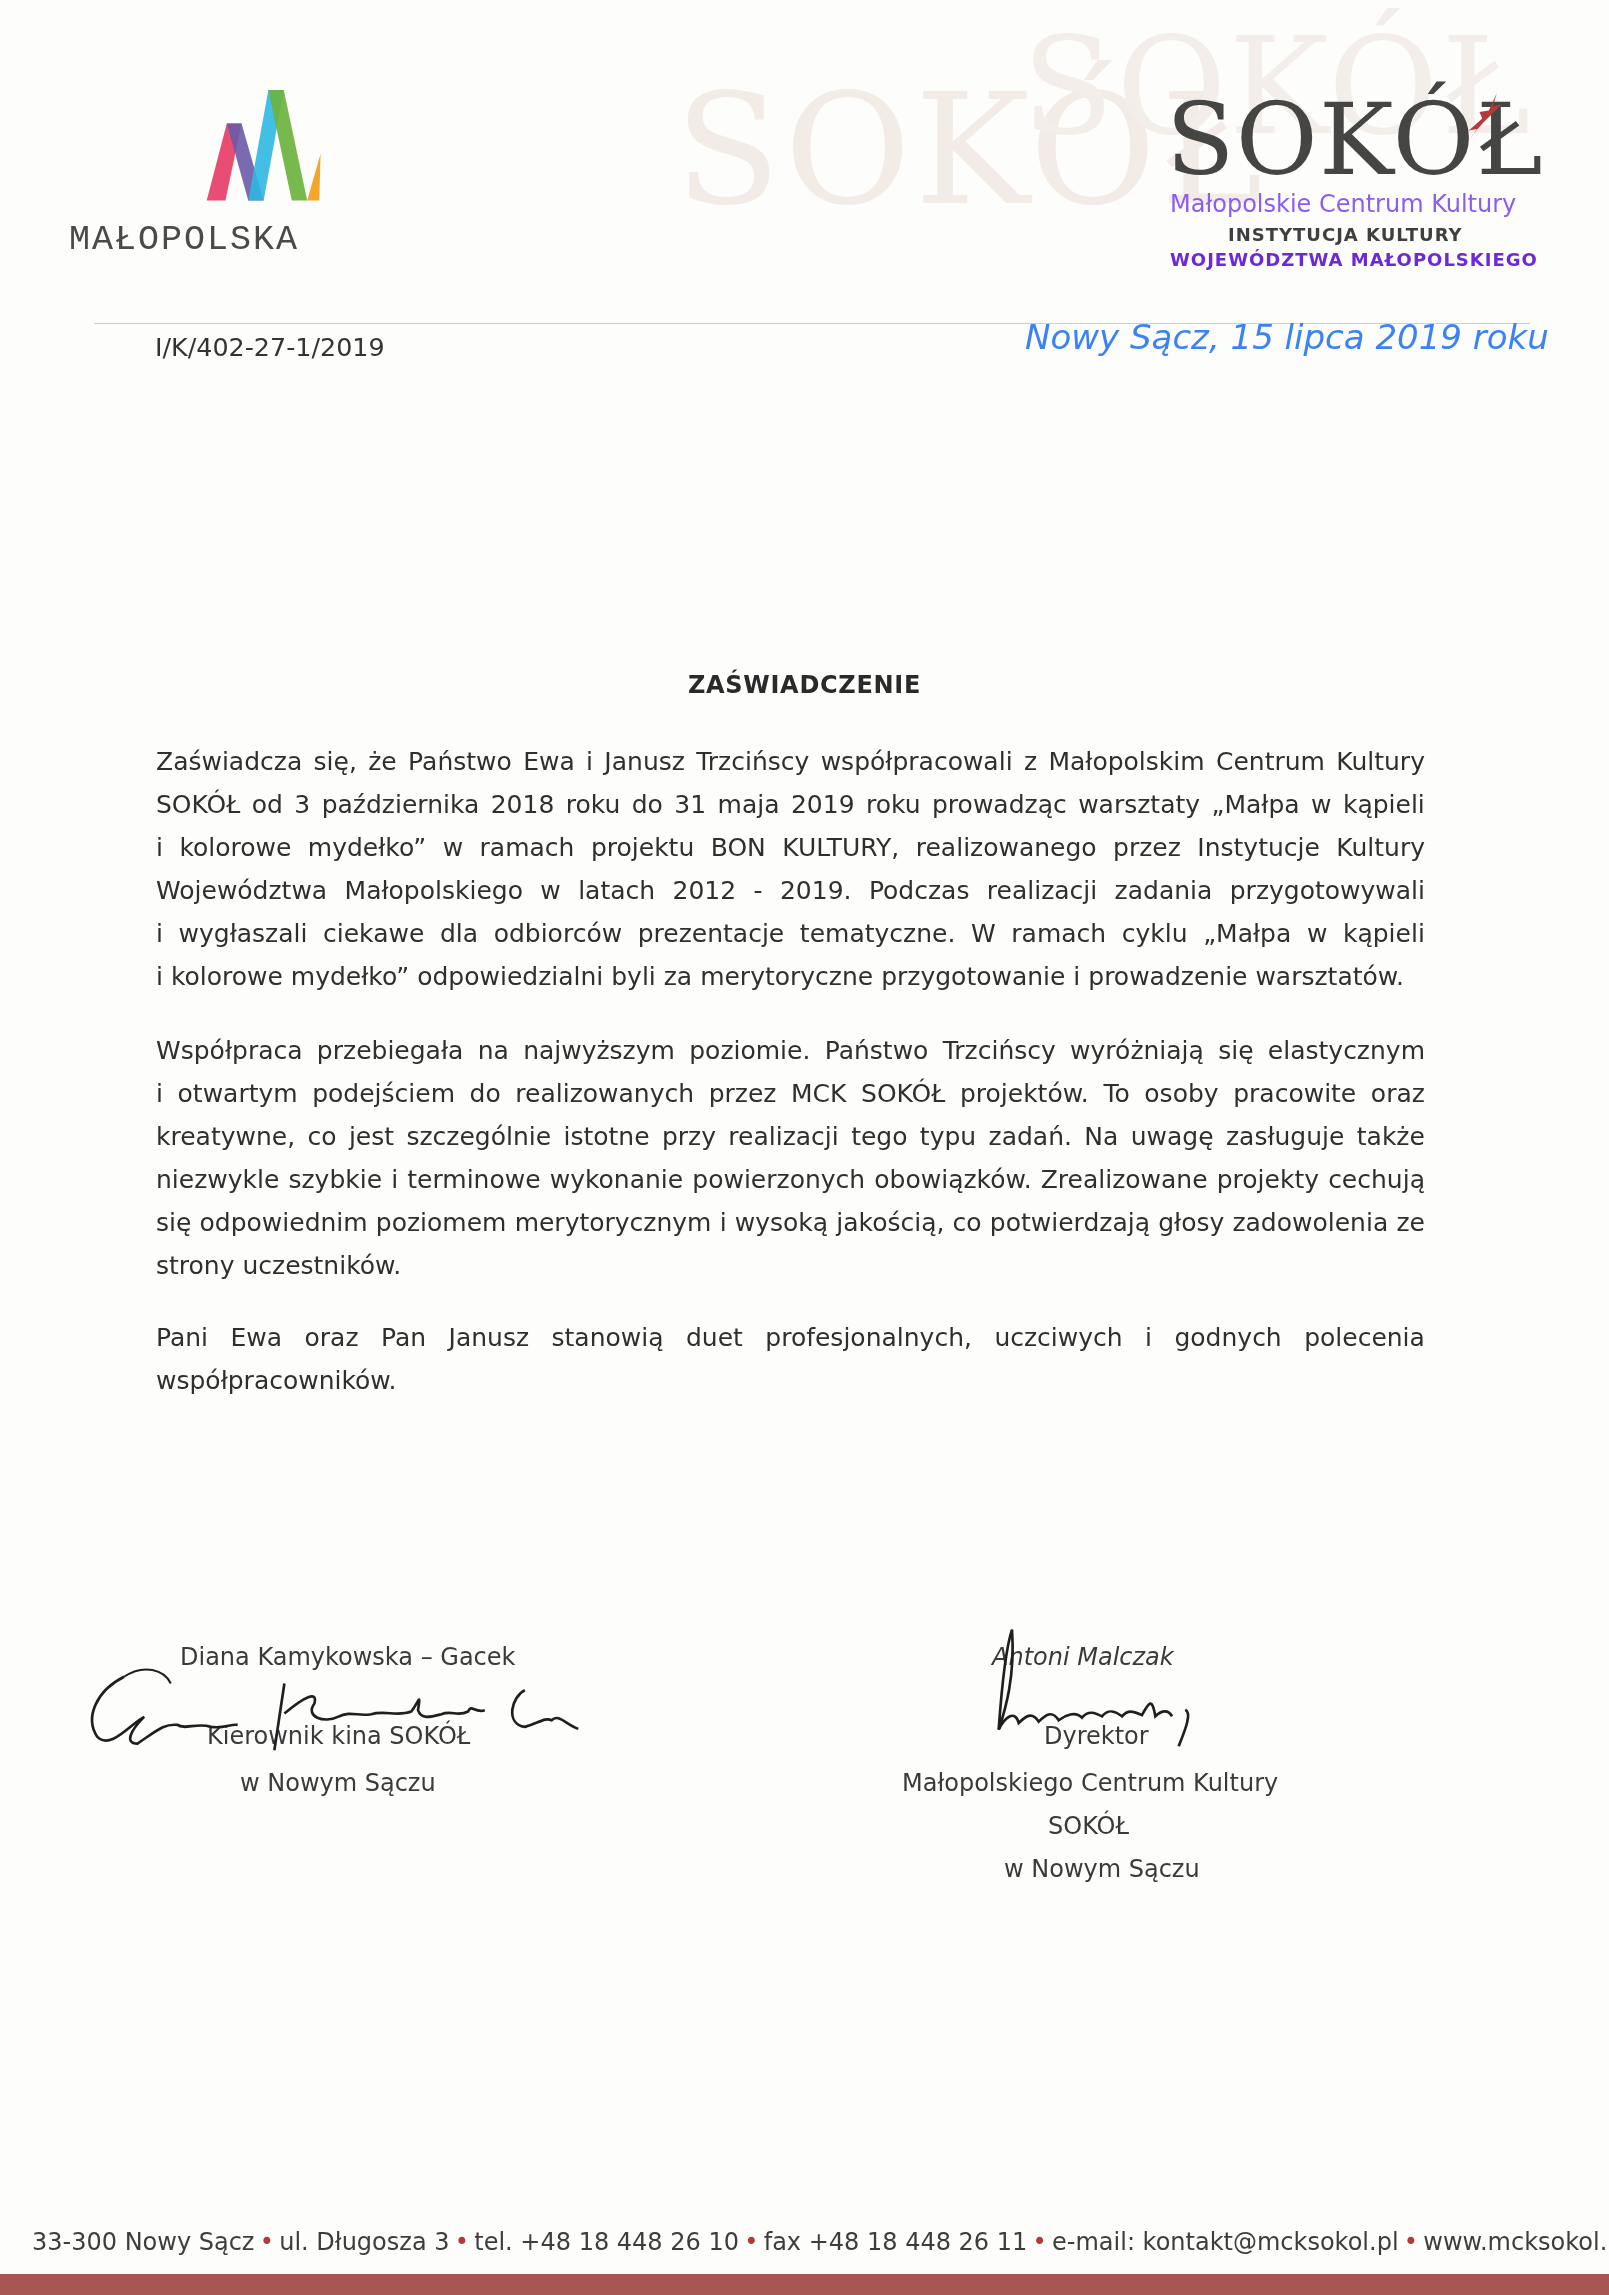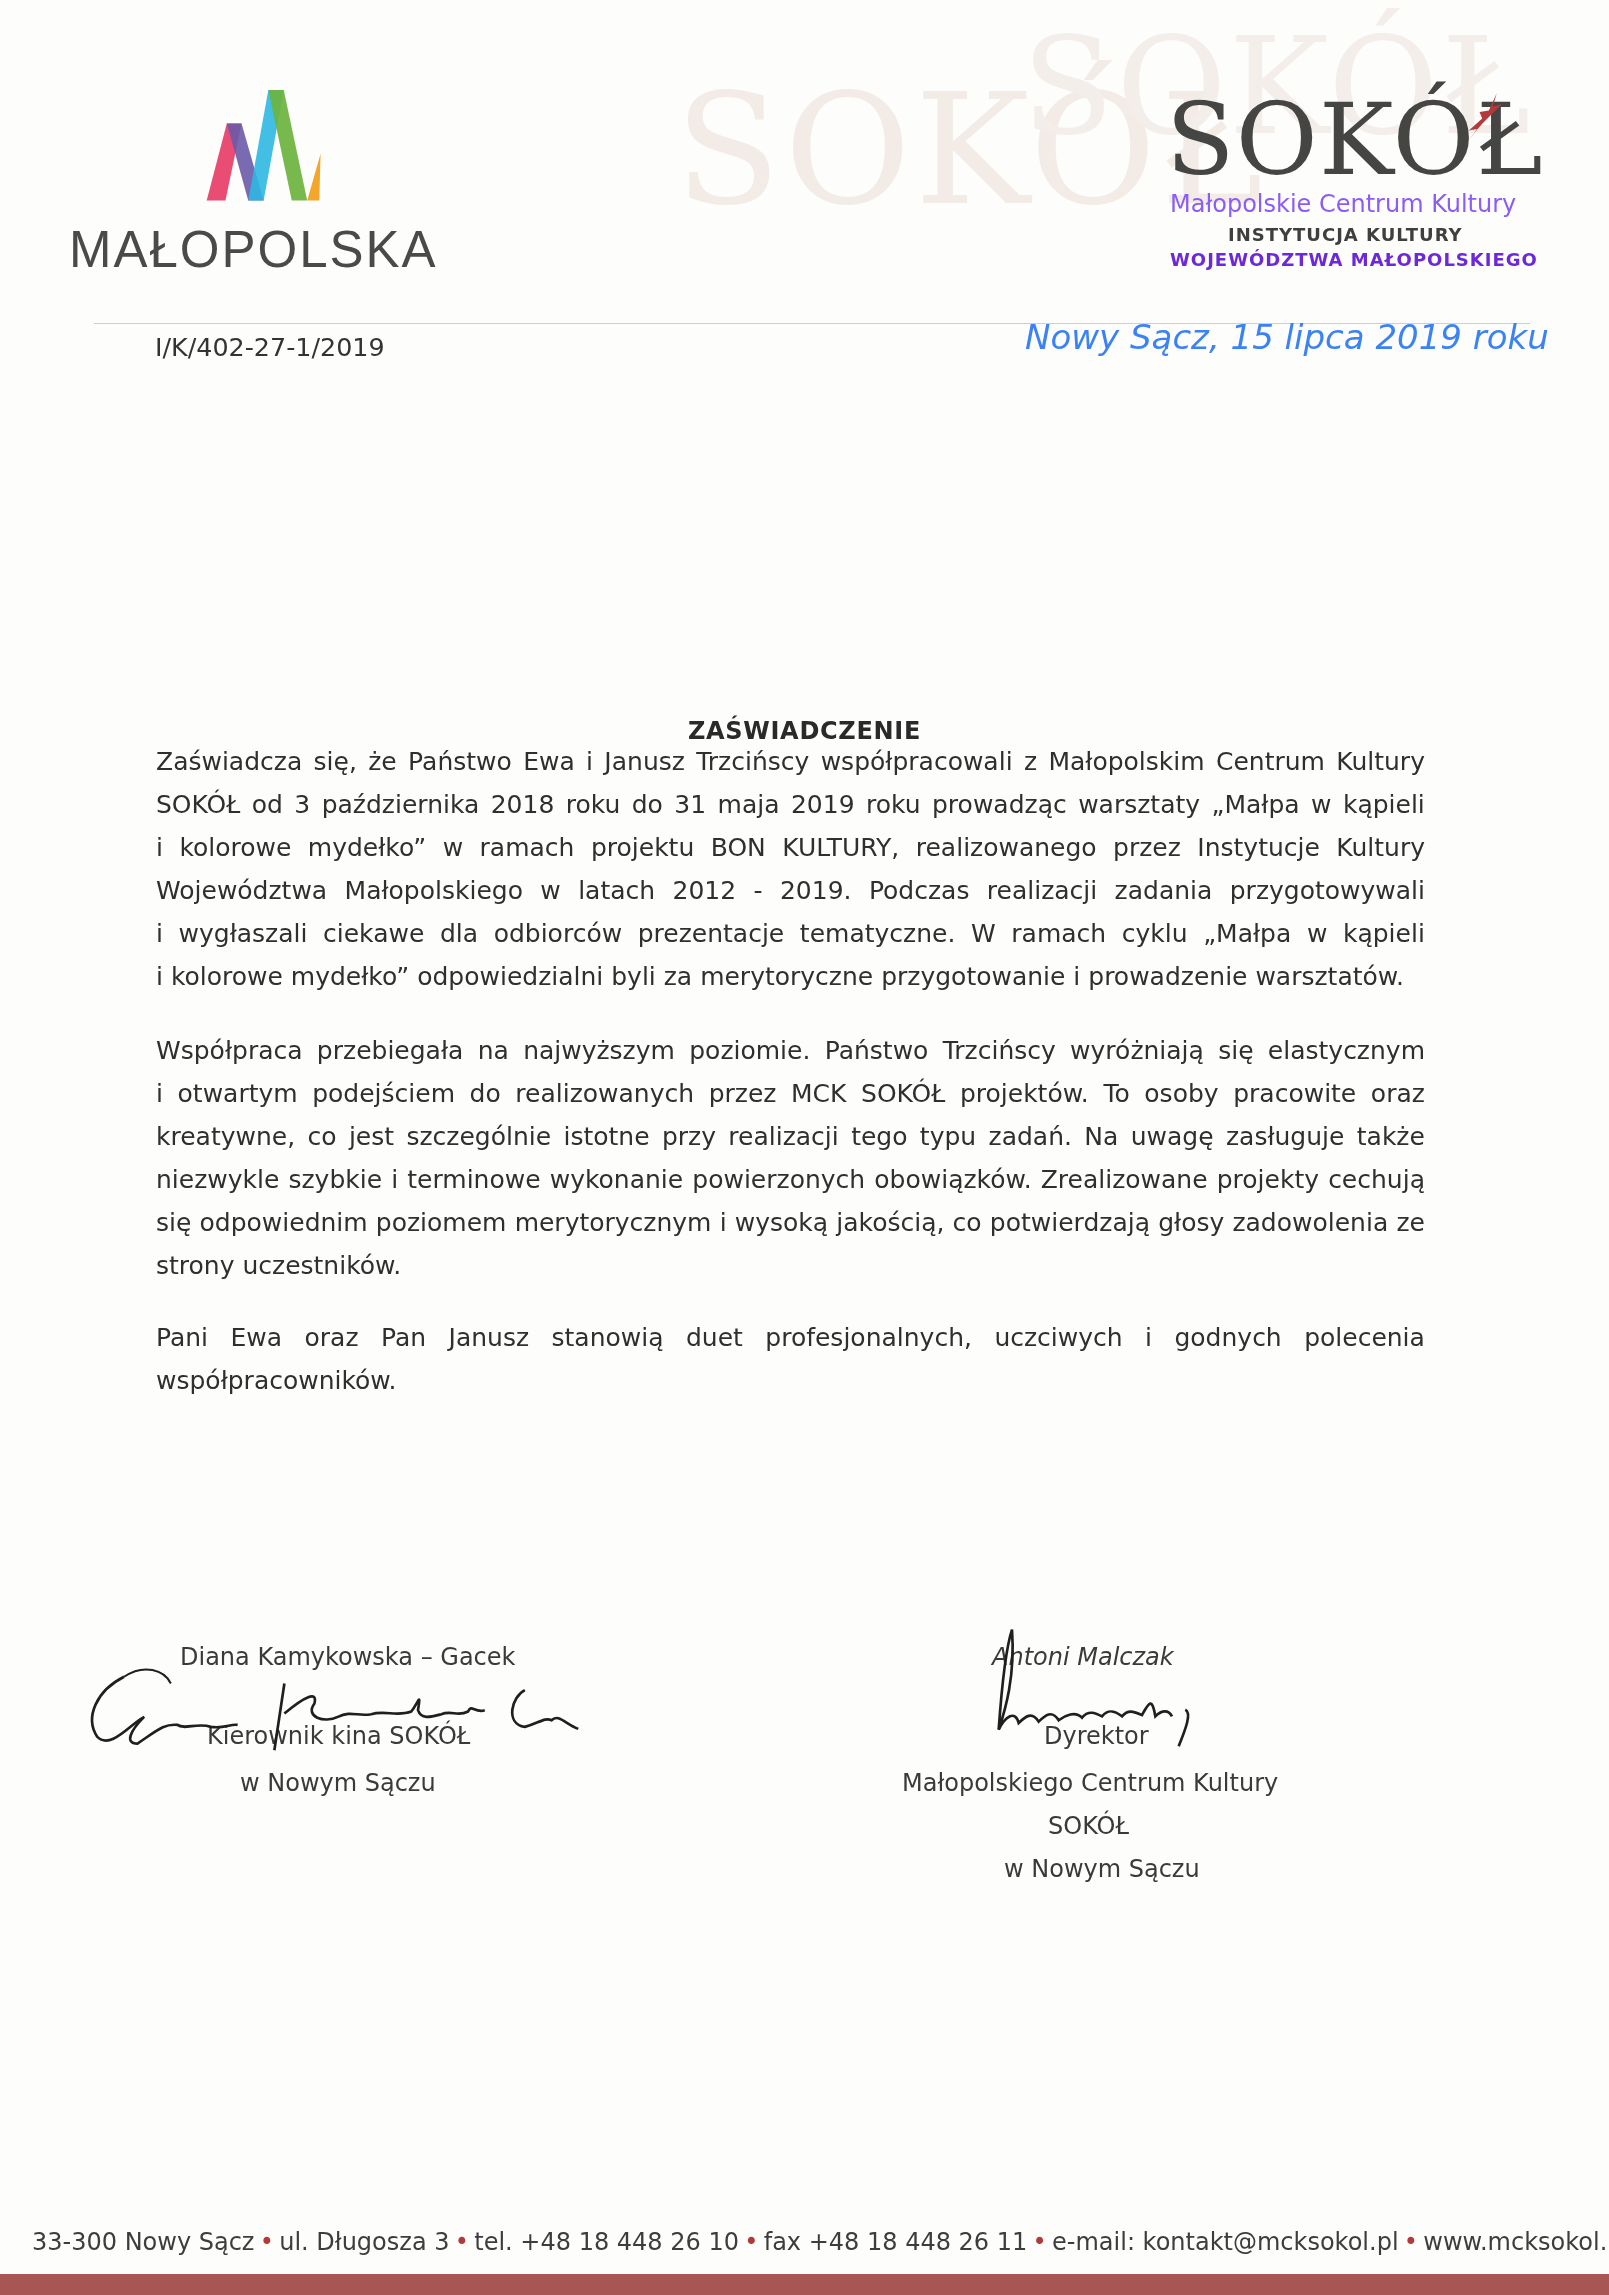--- a/index.html
+++ b/index.html
@@ -9,22 +9,22 @@
     position: relative; overflow: hidden;
     font-family: "DejaVu Sans", sans-serif;
     color: #2b2b2b;
   }
   .abs { position: absolute; }
 
   
   #malopolska-mark { left: 200px; top: 90px; width: 127px; width: 134px; height: 114px; }
   #malopolska-word {
     left: 69px; top: 220px;
-    font-family: Liberation Sans, sans-serif;
-    font-size: 51px; letter-spacing: 2px;
+    font-family: Liberation Mono, monospace;
+    font-size: 35px; letter-spacing: 2px;
     color: #4a4a48; font-weight: normal;
   }
 
   
   #watermark {
     left: 675px; top: 73px;
     font-family: "DejaVu Serif", serif;
     font-size: 154px; color: #f2ebe6; letter-spacing: 4px;
     white-space: nowrap; line-height: 1;
   }
@@ -62,21 +62,21 @@
   #ref-number {
     left: 155px; top: 332px; font-size: 25.4px; color: #333;
   }
   #place-date {
     left: 1025px; top: 317px; font-size: 34px; color: #3b82f6; font-style: italic;
   }
 
   
   #doc-title {
     left: 0; width: 1609px; top: 671px; text-align: center;
-    font-size: 24px; font-weight: bold; color: #2a2a2a; letter-spacing: 0.7px; margin-top: 46px;
+    font-size: 24px; font-weight: bold; color: #2a2a2a; letter-spacing: 0.7px;
   }
 
   
   .body-text {
     left: 156px; width: 1269px;
     font-size: 25px; color: #2f2f2f;
     line-height: 43px;
     text-align: justify;
   }
   .body-line { display: block; white-space: nowrap; }

